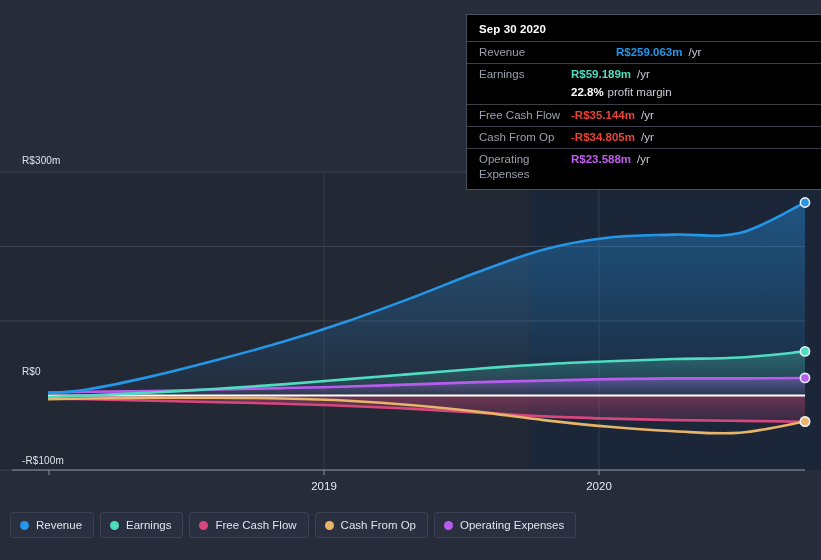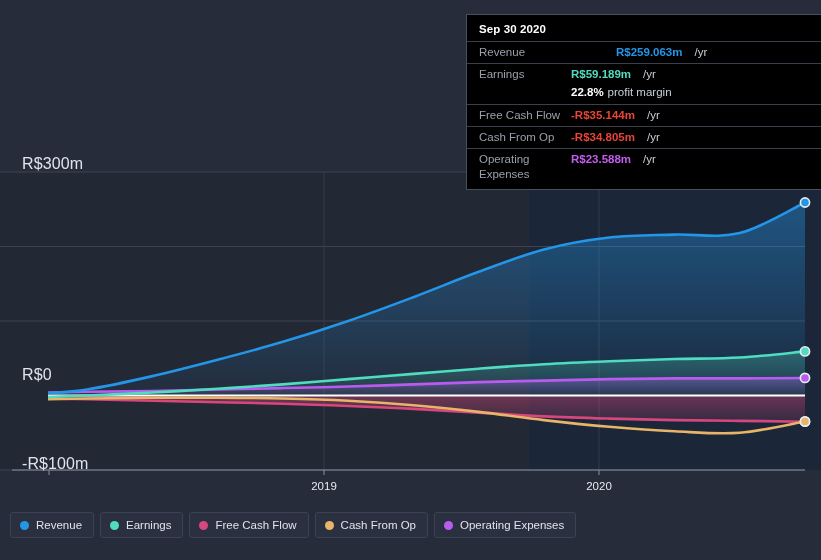--- a/index.html
+++ b/index.html
@@ -11,21 +11,21 @@
     position:relative;
     -webkit-font-smoothing:antialiased;
   }
   #chart-root{position:absolute;inset:0;}
 
   
   .plot-svg{position:absolute;left:0;top:0;width:821px;height:560px;}
 
   
   .ylabel{
-    position:absolute;color:#dfe3ea;font-size:16px;
+    position:absolute;color:#dfe3ea;font-size:10px;
     white-space:nowrap;letter-spacing:.1px;
   }
   .xlabel{
     position:absolute;color:#e6eaf0;font-size:11.5px;
     transform:translateX(-50%);white-space:nowrap;
   }
 
   
   .tooltip{
     position:absolute;left:466px;top:14px;width:391px;
@@ -39,21 +39,21 @@
   }
   .tt-row{
     display:flex;align-items:baseline;
     border-top:1px solid #3a3f4b;
     padding:3px 10px 3px 12px;
     font-size:11.5px;line-height:15px;
   }
   .tt-row.sub{border-top:none;padding-top:0;padding-bottom:4px;}
   .tt-k{color:#9aa0ab;width:92px;flex:0 0 92px;}
   .tt-v{font-weight:bold;}
-  .tt-u{color:#c9ced6;font-weight:normal;margin-left:12px;}
+  .tt-u{color:#c9ced6;font-weight:normal;margin-left:6px;}
   .tt-sublabel{color:#c9ced6;font-weight:normal;margin-left:4px;}
   .tt-pad{width:92px;flex:0 0 92px;}
 
   
   .legend{
     position:absolute;left:10px;top:512px;
     display:flex;gap:6px;align-items:center;
   }
   .chip{
     display:flex;align-items:center;gap:7px;

